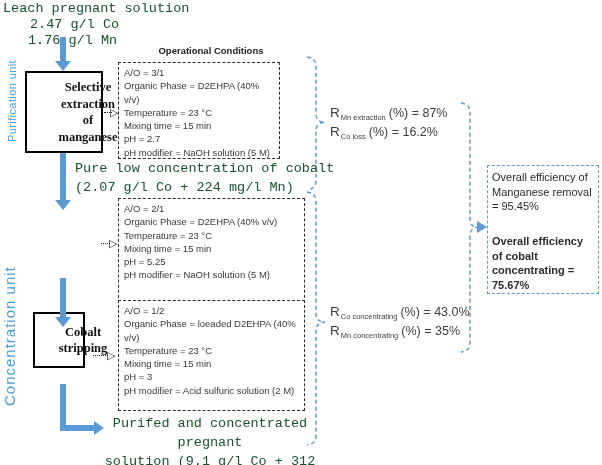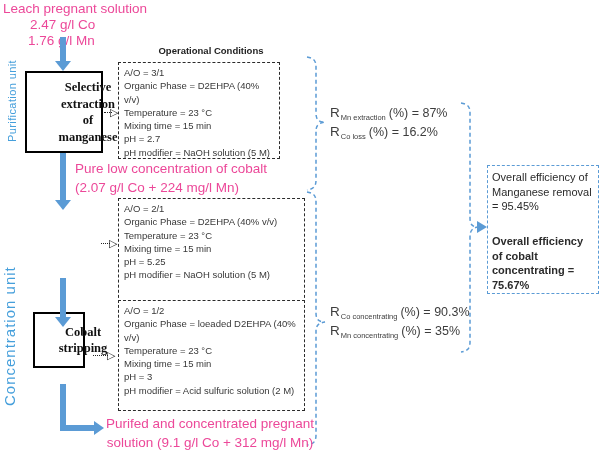--- a/index.html
+++ b/index.html
@@ -1,19 +1,19 @@
 <!DOCTYPE html>
 <html><head>
 <meta charset="utf-8">
 <style>
   html,body{margin:0;padding:0;background:#fff;}
   #canvas{position:relative;width:602px;height:465px;background:#fff;overflow:hidden;
           font-family:"Liberation Sans",sans-serif;}
   .abs{position:absolute;}
-  .serif{font-family:Liberation Sans, sans-serif;color:#ec4899;font-size:13.5px;white-space:nowrap;}
+  .serif{font-family:Liberation Mono, monospace;color:#14532d;font-size:13.5px;white-space:nowrap;}
   
   .vlabel{position:absolute;writing-mode:vertical-rl;transform:rotate(180deg);
           color:#459fdb;white-space:nowrap;}
   #vl-pur{left:6px;top:56px;height:86px;font-size:11px;letter-spacing:.4px;}
   #vl-con{left:1px;top:226px;height:180px;font-size:15px;letter-spacing:1px;}
   
   .fbox{position:absolute;border:2px solid #000;box-sizing:border-box;background:#fff;
         display:flex;align-items:center;justify-content:center;text-align:center;
         font-family:"Liberation Serif",serif;font-weight:bold;font-size:12.5px;
         line-height:1.32;color:#111;padding-left:48px;}
@@ -133,21 +133,21 @@
   </div>
 
   <div class="rline" style="left:330px;top:103px">
     <span class="r">R</span><span class="rsub">Mn extraction</span><span class="rrest">(%) = 87%</span>
   </div>
   <div class="rline" style="left:330px;top:122px">
     <span class="r">R</span><span class="rsub">Co loss</span><span class="rrest">(%) = 16.2%</span>
   </div>
 
   <div class="rline" style="left:330px;top:302px">
-    <span class="r">R</span><span class="rsub">Co concentrating</span><span class="rrest">(%) = 90.3%</span>
+    <span class="r">R</span><span class="rsub">Co concentrating</span><span class="rrest">(%) = 43.0%</span>
   </div>
   <div class="rline" style="left:330px;top:321px">
     <span class="r">R</span><span class="rsub">Mn concentrating</span><span class="rrest">(%) = 35%</span>
   </div>
 
   <div class="abs" id="overall-box">
     <div>Overall efficiency of Manganese removal = 95.45%</div>
     <div class="p2">Overall efficiency of cobalt concentrating = 75.67%</div>
   </div>
 

